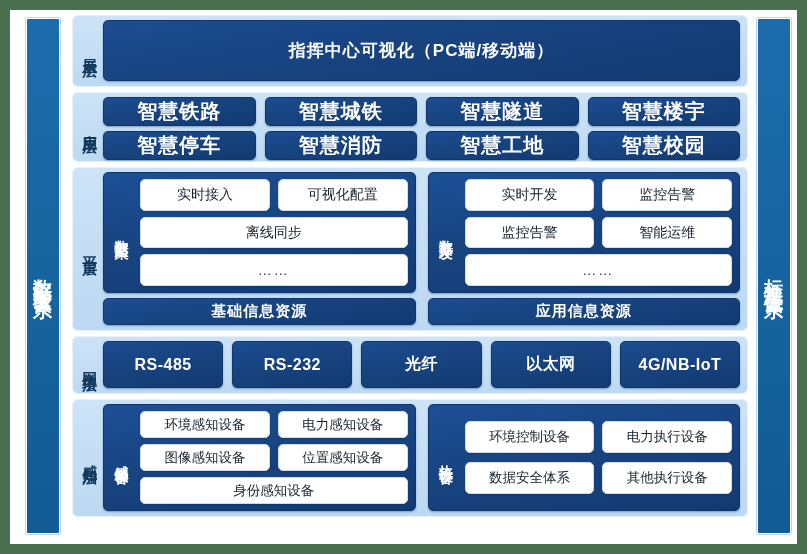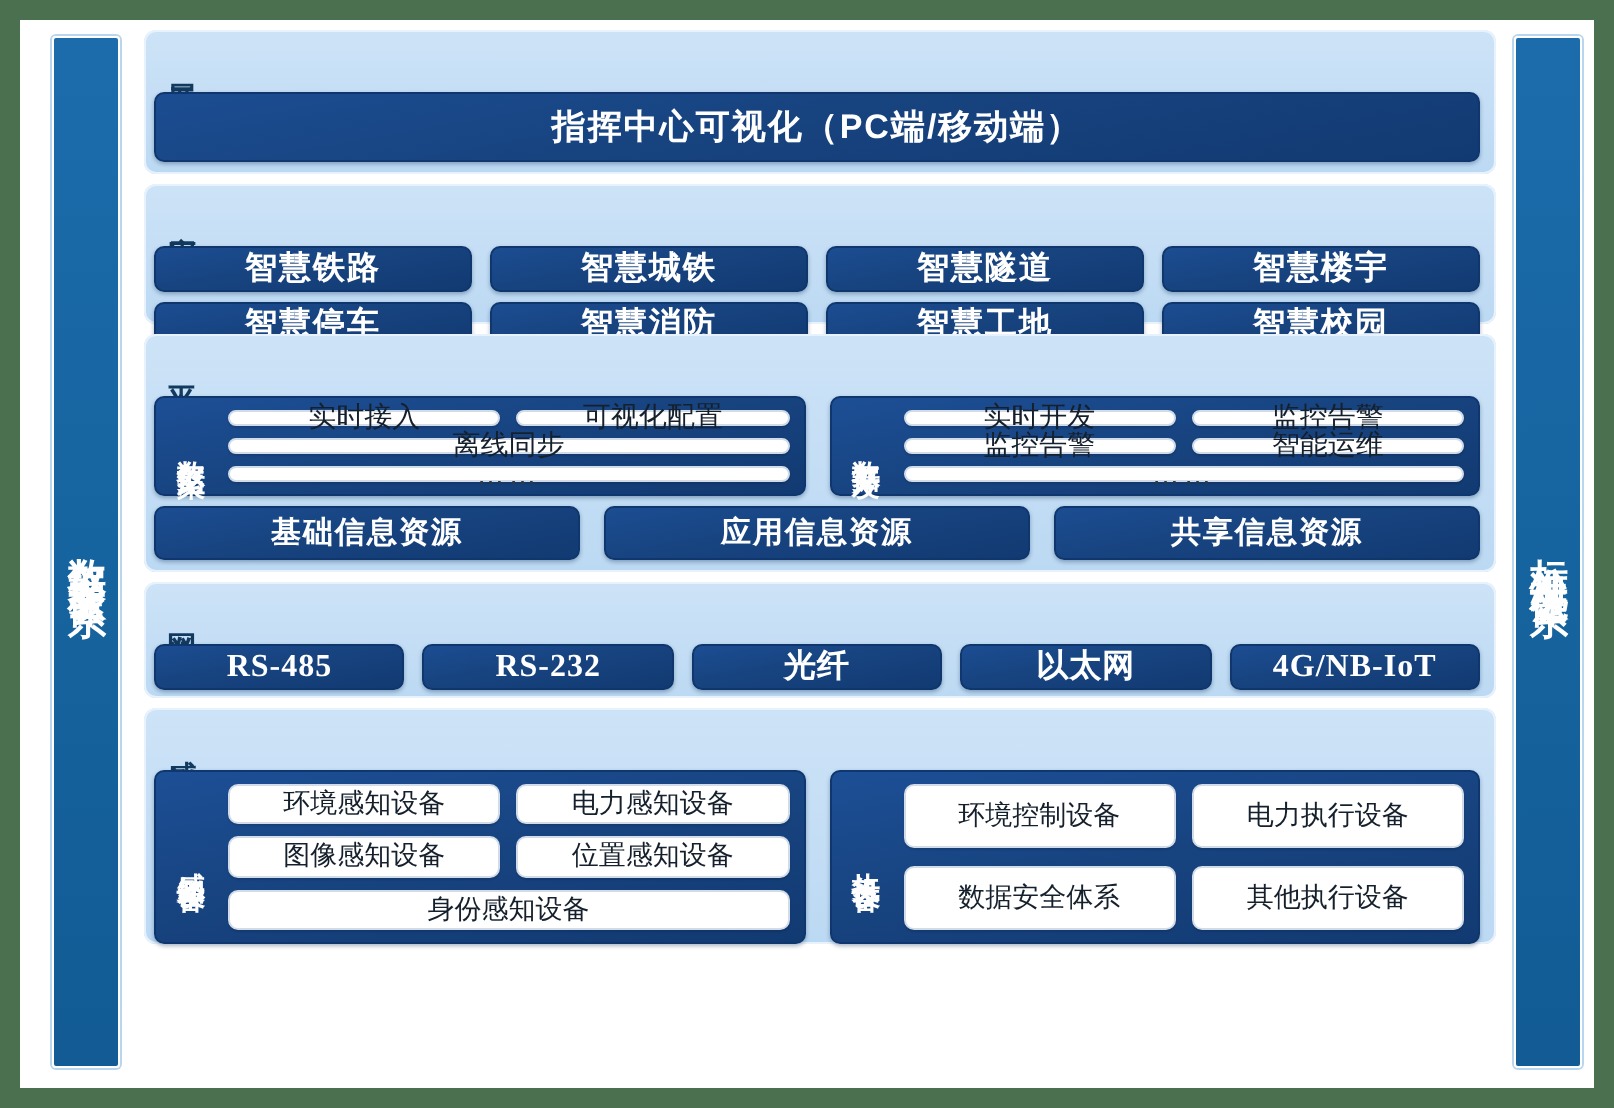--- a/index.html
+++ b/index.html
@@ -49,21 +49,21 @@
   #layers{
     flex:1 1 auto;
     display:flex;flex-direction:column;
     gap:5px;
     min-width:0;
   }
   .layer{
     background:linear-gradient(180deg,#cde3f7 0%,#bcd9f3 100%);
     border-radius:6px;
     box-shadow:inset 0 0 0 1px #e8f2fc;
-    display:flex;flex-direction:column;align-items:stretch;
+    display:flex;align-items:stretch;
     padding:5px 8px 6px 5px;
     box-sizing:border-box;
     min-height:0;
   }
   .layer-label{
     flex:0 0 26px;
     width:26px;
     display:flex;align-items:center;justify-content:center;
     color:#12395e;
     font-size:15px;font-weight:bold;
@@ -109,24 +109,24 @@
   #layer-display{height:72px;}
   #display-banner{
     flex:1 1 auto;
     font-size:17px;
     letter-spacing:1px;
   }
 
   
   #layer-app{height:70px;}
   .app-row{display:flex;flex-direction:row;gap:9px;flex:1 1 0;}
-  .app-row .box{flex:1 1 0;font-size:16px;letter-spacing:1px;}
-
-  
-  #layer-platform{height:119px;}
+  .app-row .box{flex:1 1 0;font-size:20px;letter-spacing:1px;}
+
+  
+  #layer-platform{height:164px;}
   #platform-top{display:flex;flex-direction:row;gap:12px;flex:1 1 auto;min-height:0;}
   .group{
     flex:1 1 0;
     background:linear-gradient(170deg,#1d4f96 0%,#17437f 50%,#123a72 100%);
     border:1px solid #10376d;
     border-radius:5px;
     display:flex;flex-direction:row;align-items:stretch;
     padding:6px 7px;
     gap:7px;
     box-sizing:border-box;
@@ -148,21 +148,21 @@
   }
   .grid-row{display:flex;flex-direction:row;gap:8px;flex:1 1 0;min-height:0;}
   .grid-row .wbox{flex:1 1 0;}
   .grid-row.single .wbox{flex:1 1 100%;letter-spacing:2px;color:#2d3a46;}
 
   #platform-resources{display:flex;flex-direction:row;gap:12px;height:27px;flex:0 0 27px;}
   #platform-resources .box{flex:1 1 0;font-size:15px;letter-spacing:1px;}
 
   
   #layer-network{height:58px;}
-  #network-row{display:flex;flex-direction:row;gap:9px;flex:1 1 auto;font-family:Liberation Serif, serif;}
+  #network-row{display:flex;flex-direction:row;gap:9px;flex:1 1 auto;}
   #network-row .box{flex:1 1 0;font-size:16px;letter-spacing:0.5px;}
 
   
   #layer-sense{height:118px;}
   #sense-row{display:flex;flex-direction:row;gap:12px;flex:1 1 auto;min-height:0;}
   #sense-row .group-grid .wbox{font-size:13.5px;}
   #group-actuator .group-grid{justify-content:center;gap:9px;}
   #group-actuator .grid-row{flex:0 0 32px;}
 </style>
 </head>
@@ -248,21 +248,20 @@
                 <div class="wbox">……</div>
               </div>
             </div>
           </div>
 
         </div>
 
         <div id="platform-resources">
           <div class="box">基础信息资源</div>
           <div class="box">应用信息资源</div>
-          <div class="box">共享信息资源</div>
         </div>
 
       </div>
     </div>
 
     <div class="layer" id="layer-network">
       <div class="layer-label">
         <span>网络层</span>
       </div>
       <div class="layer-body">

